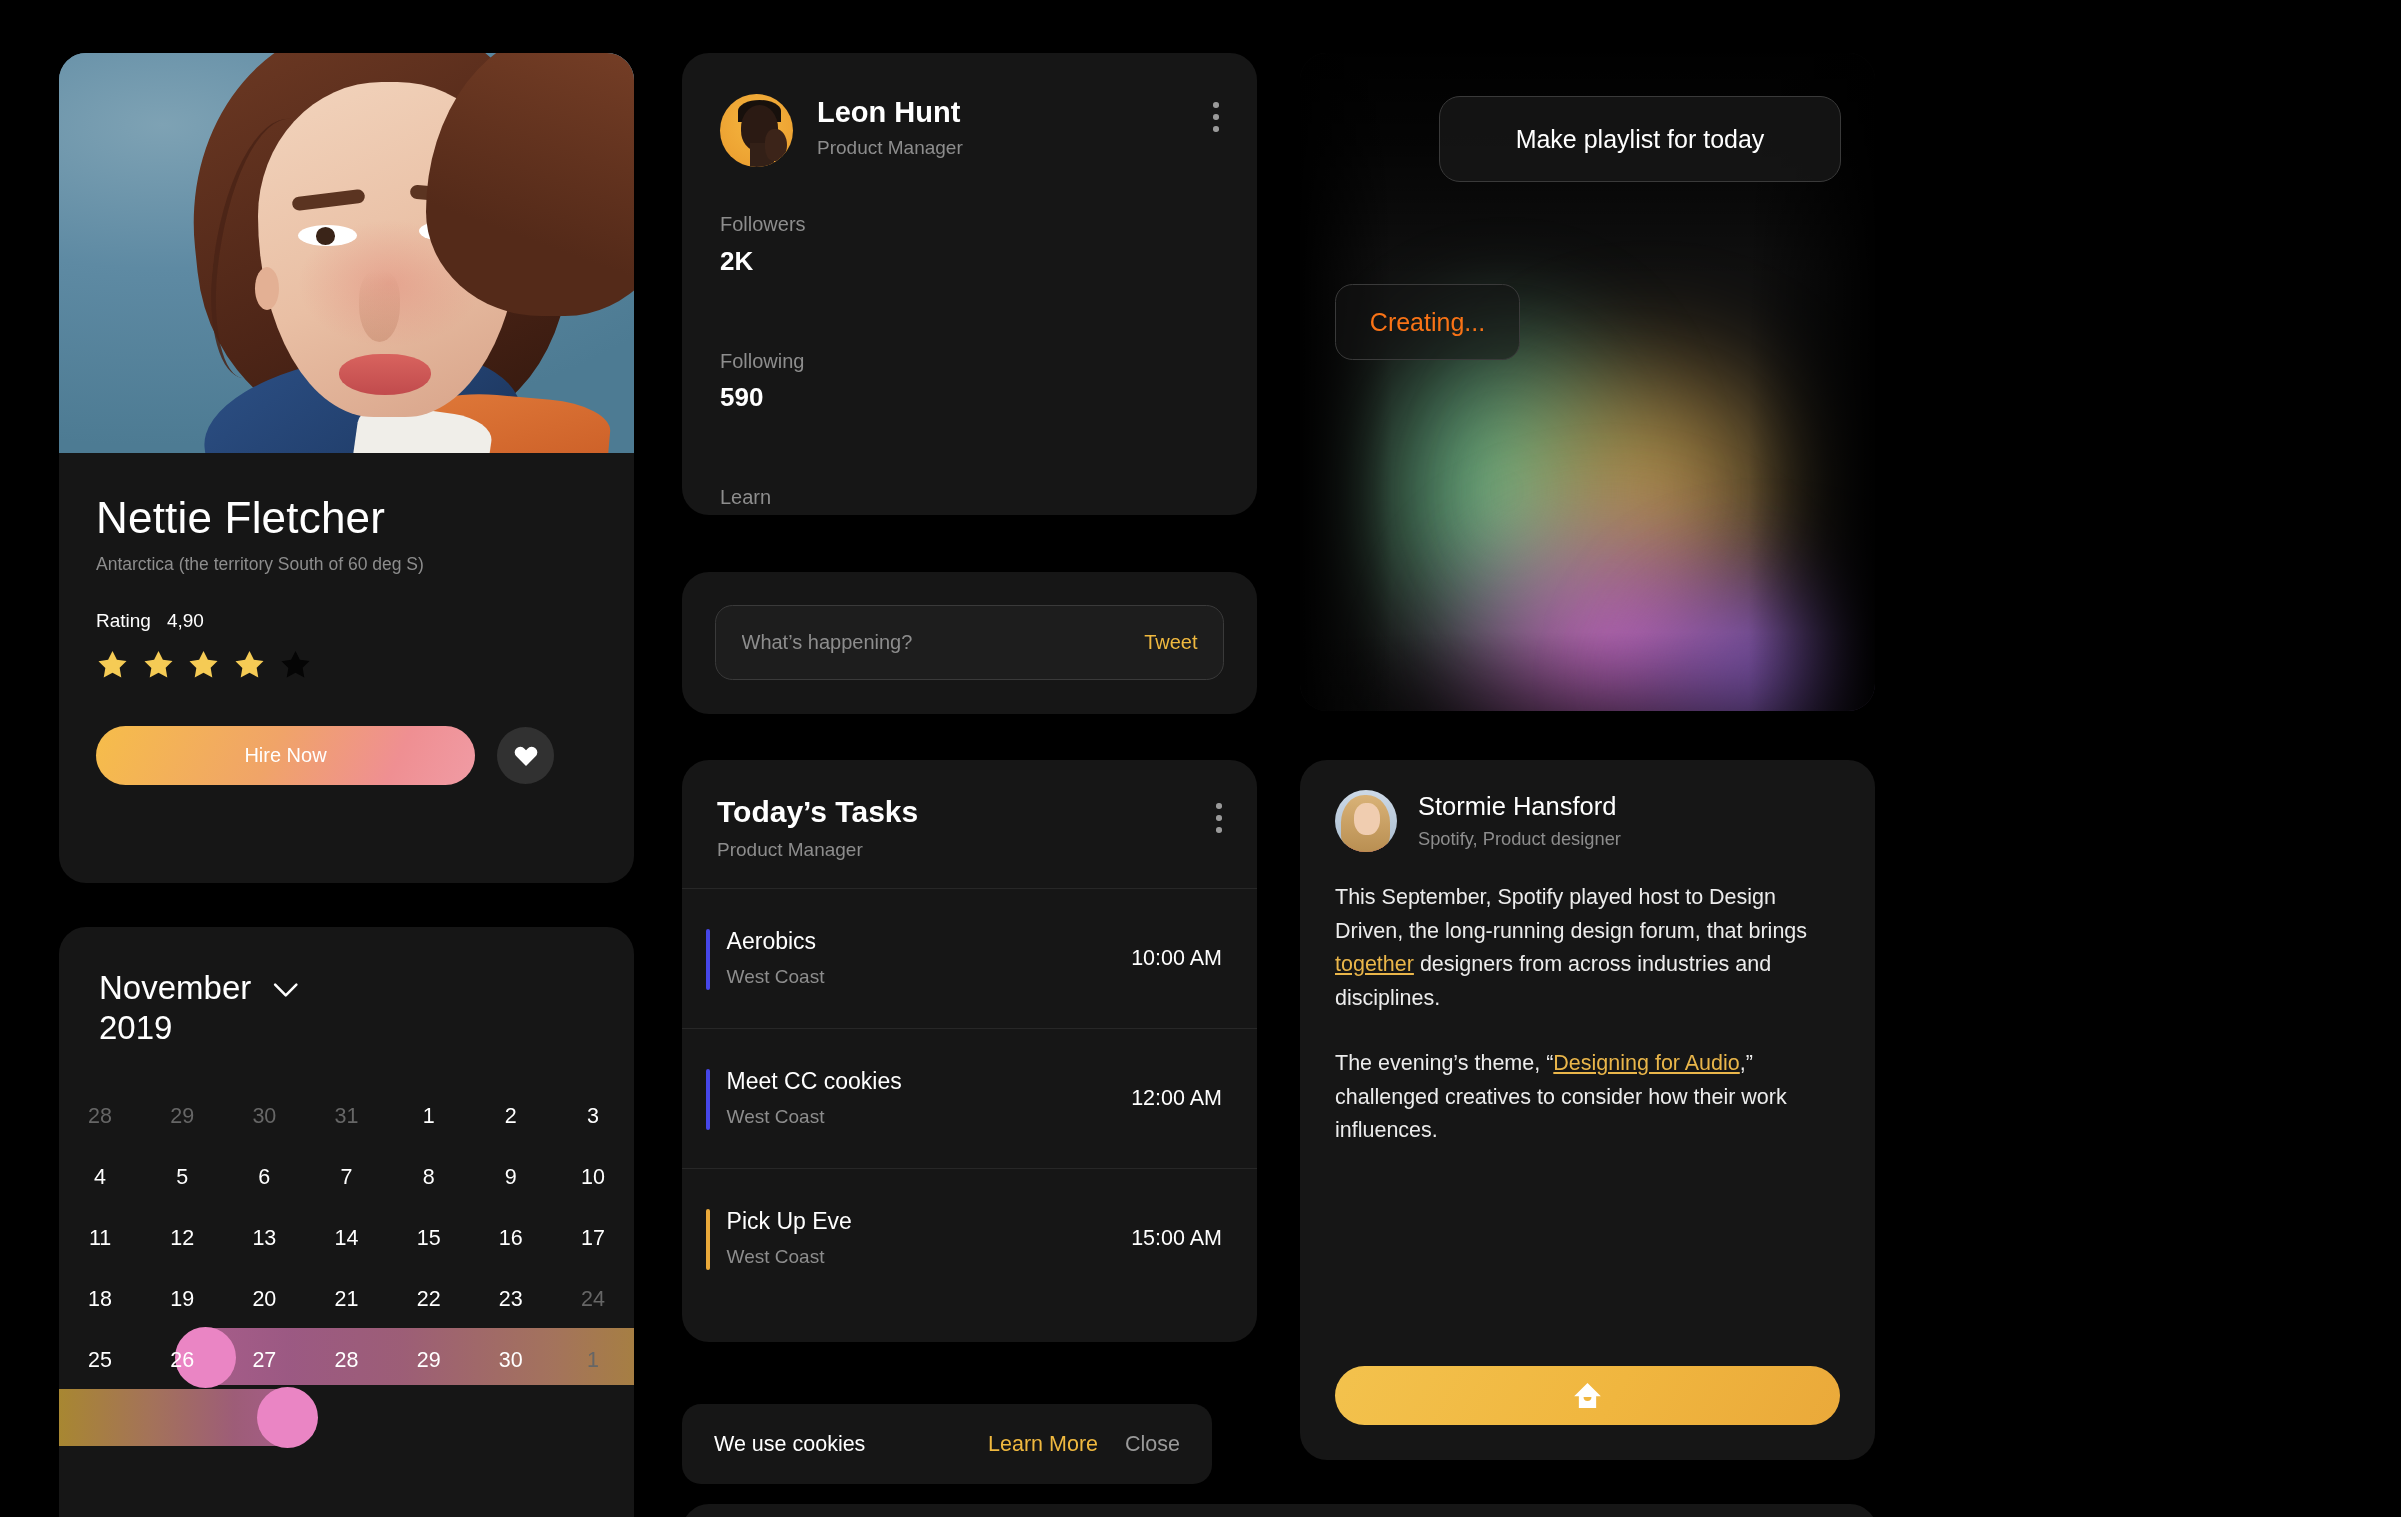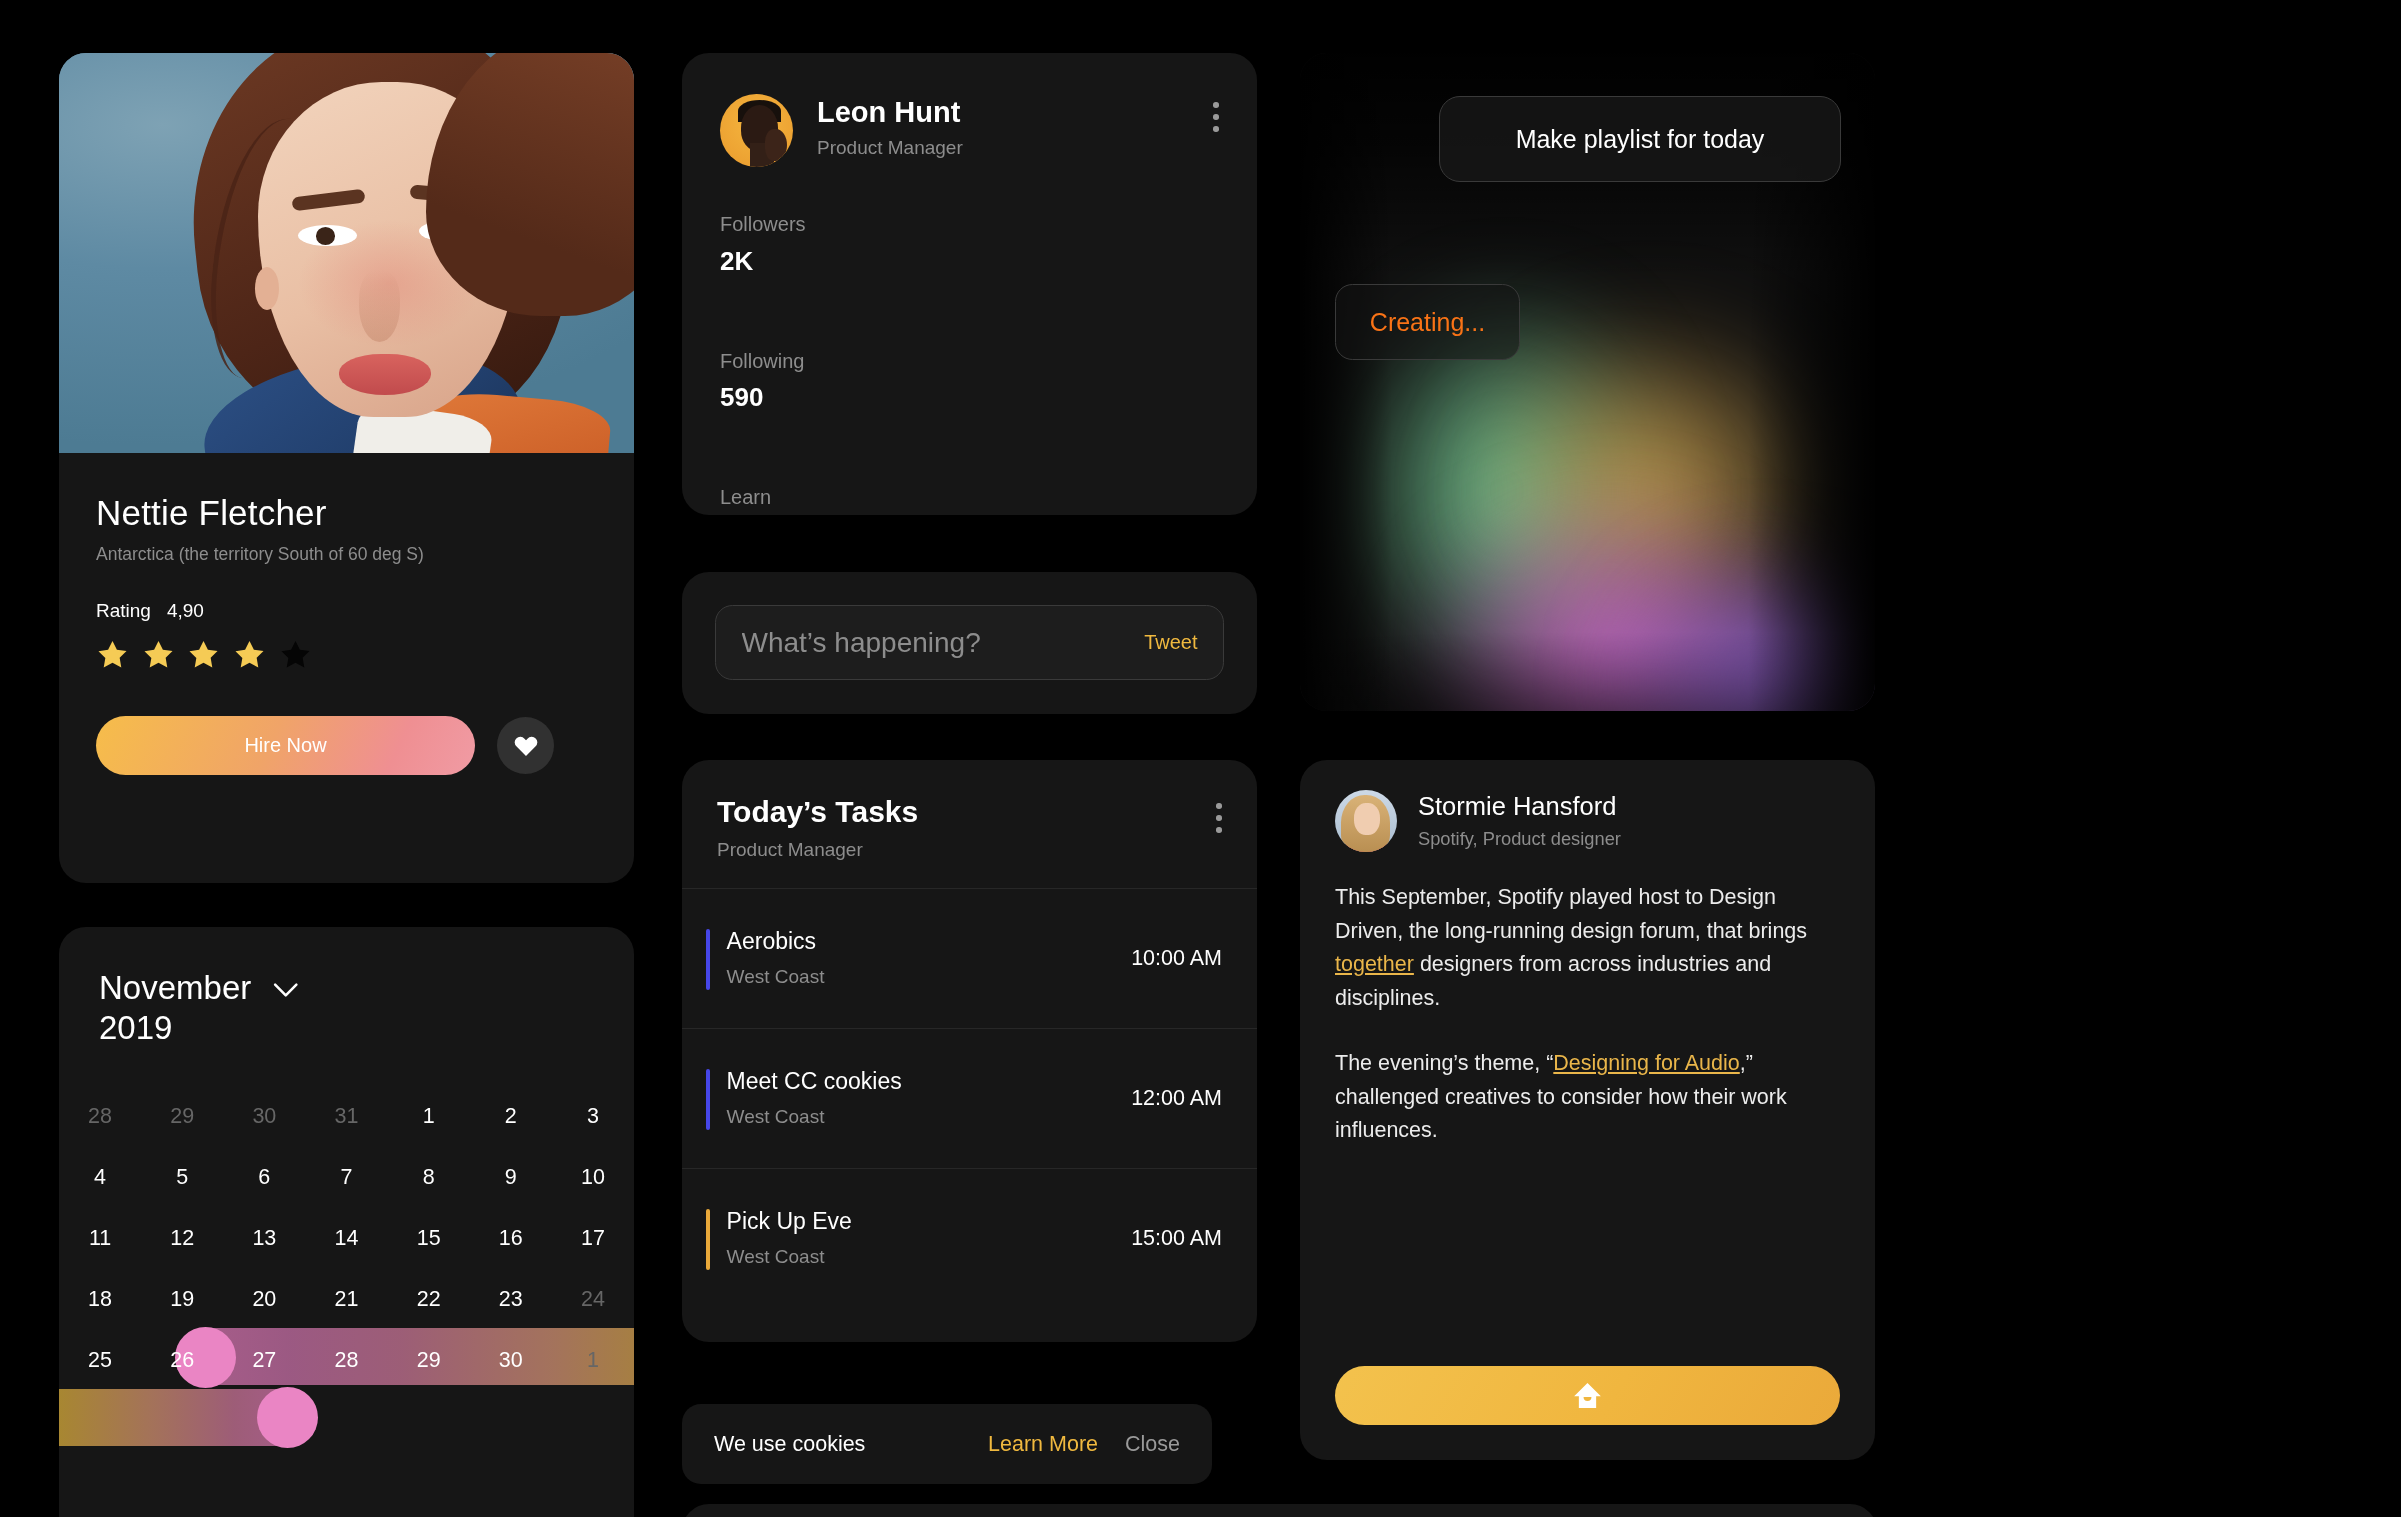--- a/index.html
+++ b/index.html
@@ -58,21 +58,21 @@
     background: linear-gradient(150deg,#2c4f84 0%, #22406e 60%, #1b3357 100%);
     border-radius: 50% 40% 0 0 / 60% 60% 0 0; transform: rotate(-7deg); }
   .ph-scarf2 { position:absolute; left:343px; top:343px; width:207px; height:88px;
     background: linear-gradient(160deg,#e07a3a,#c85a24); border-radius: 44% 30% 0 0; transform: rotate(5deg);}
   .ph-collar { position:absolute; left:296px; top:357px; width:135px; height:72px;
     background:#f0eee9; border-radius: 30% 30% 0 0; transform: rotate(8deg); }
   .ph-ear { position:absolute; left:196px; top:214px; width:24px; height:43px;
     background:#e3b094; border-radius:50%; }
 
   .profile-info { padding: 40px 37px 0 37px; }
-  #profile-name { font-size: 35px; font-weight: 400; color:#fff; letter-spacing:0.2px; }
+  #profile-name { font-size: 44px; font-weight: 400; color:#fff; letter-spacing:0.2px; }
   #profile-location { margin-top: 11px; font-size: 17.5px; color:#8d8d8d; }
   .rating-row { margin-top: 35px; display:flex; align-items:baseline; gap: 16px; }
   .rating-label { font-size:19px; color:#fff; }
   .rating-value { font-size:19px; color:#fff; }
   .stars { margin-top: 16px; display:flex; gap:12.7px; }
   .star { width: 33px; height: 33px; display:block; }
   .cta-row { margin-top: 45px; display:flex; align-items:center; gap: 22px; }
   #hire-now {
     width: 379px; height: 59px; border:none; border-radius: 32px; cursor:pointer;
     background: linear-gradient(115deg,#f6bd4a 0%, #f0a468 46%, #ef8f92 78%, #f09ba4 100%);
@@ -129,21 +129,21 @@
     color:#fff; font-size:21px; font-family:inherit; }
   #follow-secondary { width: 239px; height: 61px; border:none; border-radius:32px; cursor:pointer;
     background:#050505; color:#fff; font-size:21px; font-family:inherit; }
 
   
   #tweet-card { left: 682px; top: 572px; width: 575px; height: 142px; }
   #tweet-field-wrap { position:absolute; left:33px; top:33px; right:33px; height: 75px;
     border:0.8px solid #3a3a3a; border-radius: 17.5px; background:#1d1d1d;
     display:flex; align-items:center; padding: 0 25.5px; }
   #tweet-input { flex:1; background:transparent; border:none; outline:none;
-    color:#fca5a5; font-size:28px; font-family:inherit; }
+    color:#fca5a5; font-size:20px; font-family:inherit; }
   #tweet-input::placeholder { color:#8d8d8d; }
   #tweet-submit { background:transparent; border:none; color:#f0b93f; font-size:20px;
     font-family:inherit; cursor:pointer; }
 
   
   #tasks-card { left: 682px; top: 760px; width: 575px; height: 582px; }
   .tasks-head { padding: 35px 35px 0 35px; display:flex; align-items:flex-start; }
   #tasks-title { font-size:30px; color:#fff; font-weight:700; }
   #tasks-subtitle { margin-top:9.6px; font-size:19px; color:#8d8d8d; }
   .task-rows { margin-top: 27px; }

